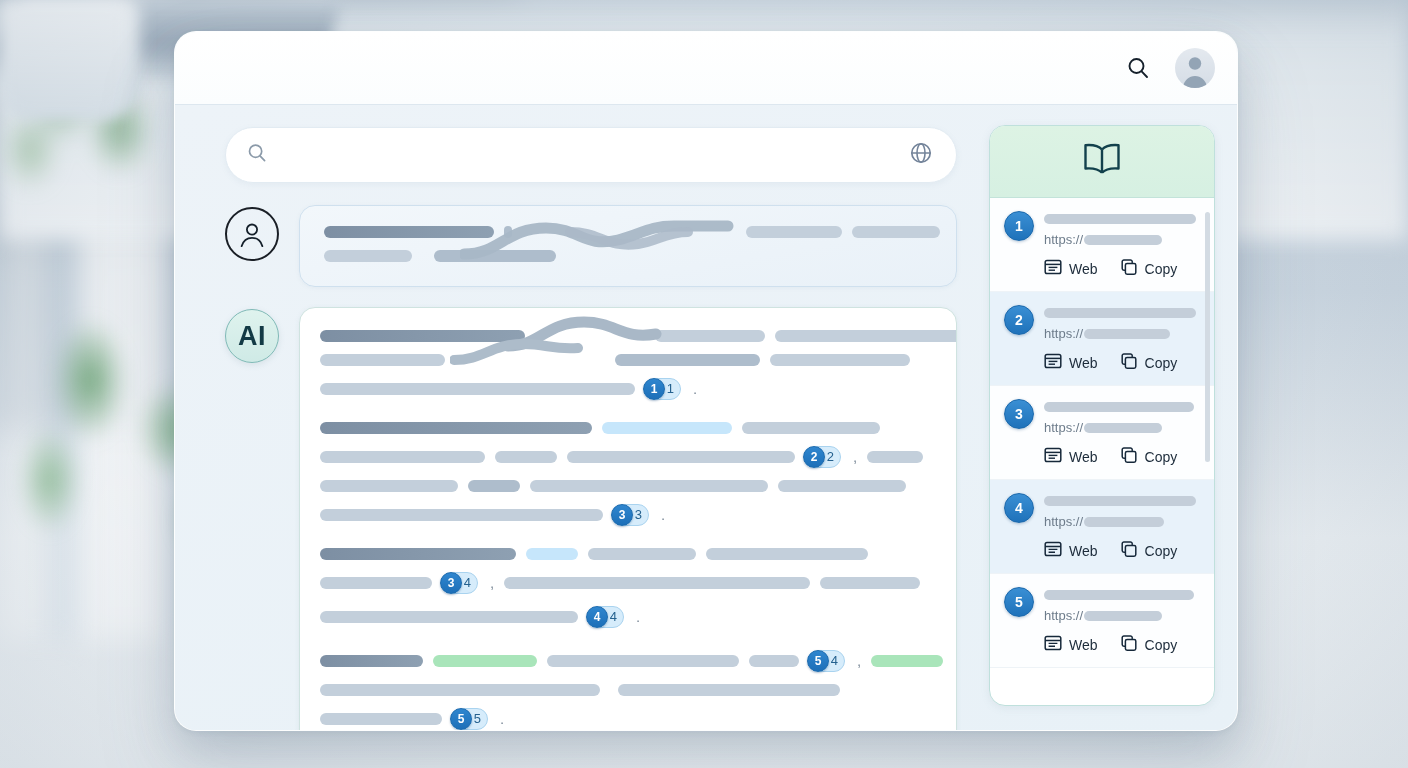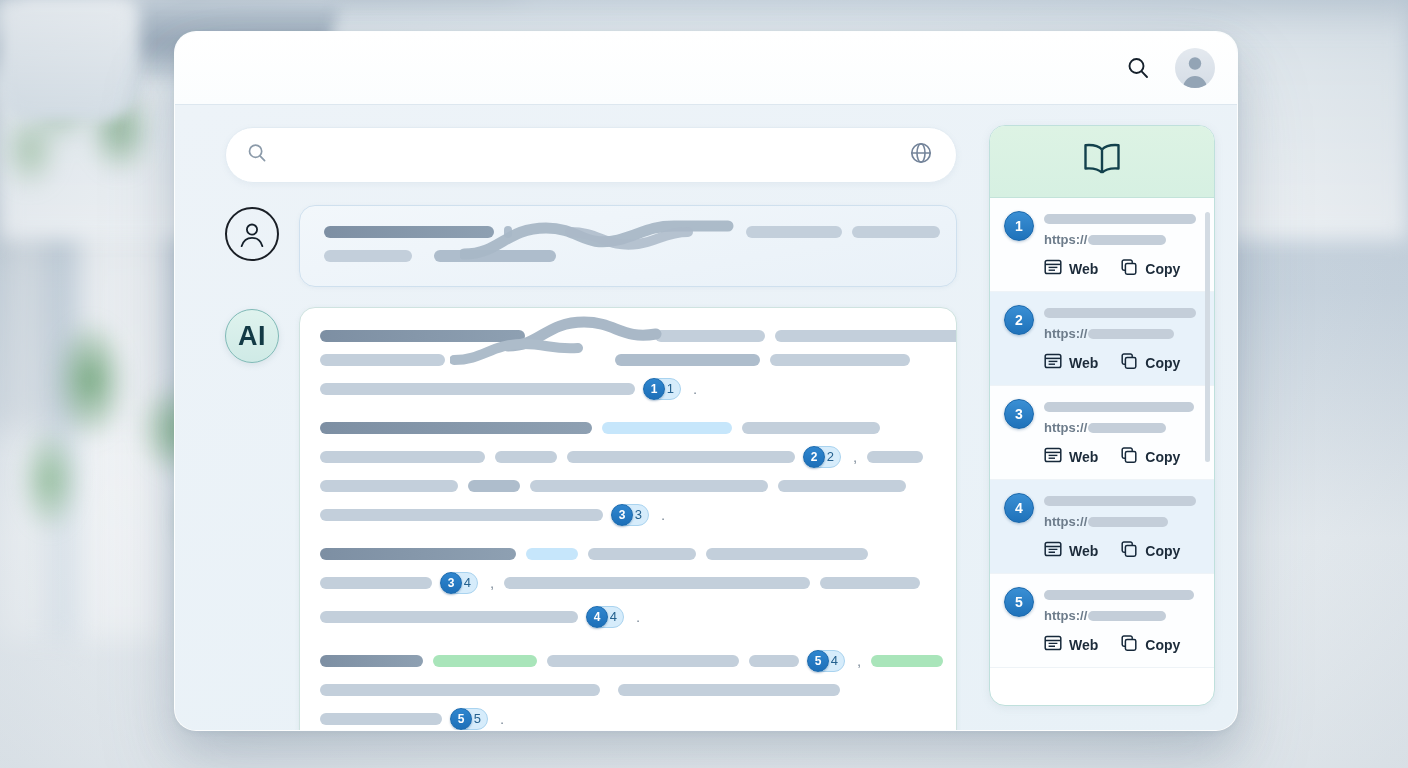--- a/index.html
+++ b/index.html
@@ -350,21 +350,21 @@
     width: 30px; height: 30px;
     border-radius: 50%;
     background: linear-gradient(180deg,#3a8fd4 0%, #1f72ba 100%);
     border: 1px solid #1b68ab;
     color: #ffffff;
     font-size: 14px; font-weight: 700;
     display: flex; align-items: center; justify-content: center;
     margin-top: 1px;
     box-shadow: 0 1px 3px rgba(20,70,120,.3);
   }
-  .card-body { flex: 1 1 auto; min-width: 0; font-weight: bold; }
+  .card-body { flex: 1 1 auto; min-width: 0; }
   .card-title-sk {
     height: 10px; border-radius: 6px;
     background: #c4ced9;
     margin-top: 4px;
   }
   .card-url {
     display: flex; align-items: center; gap: 0;
     margin-top: 9px;
     color: #6d7c8b;
     font-size: 13px;

